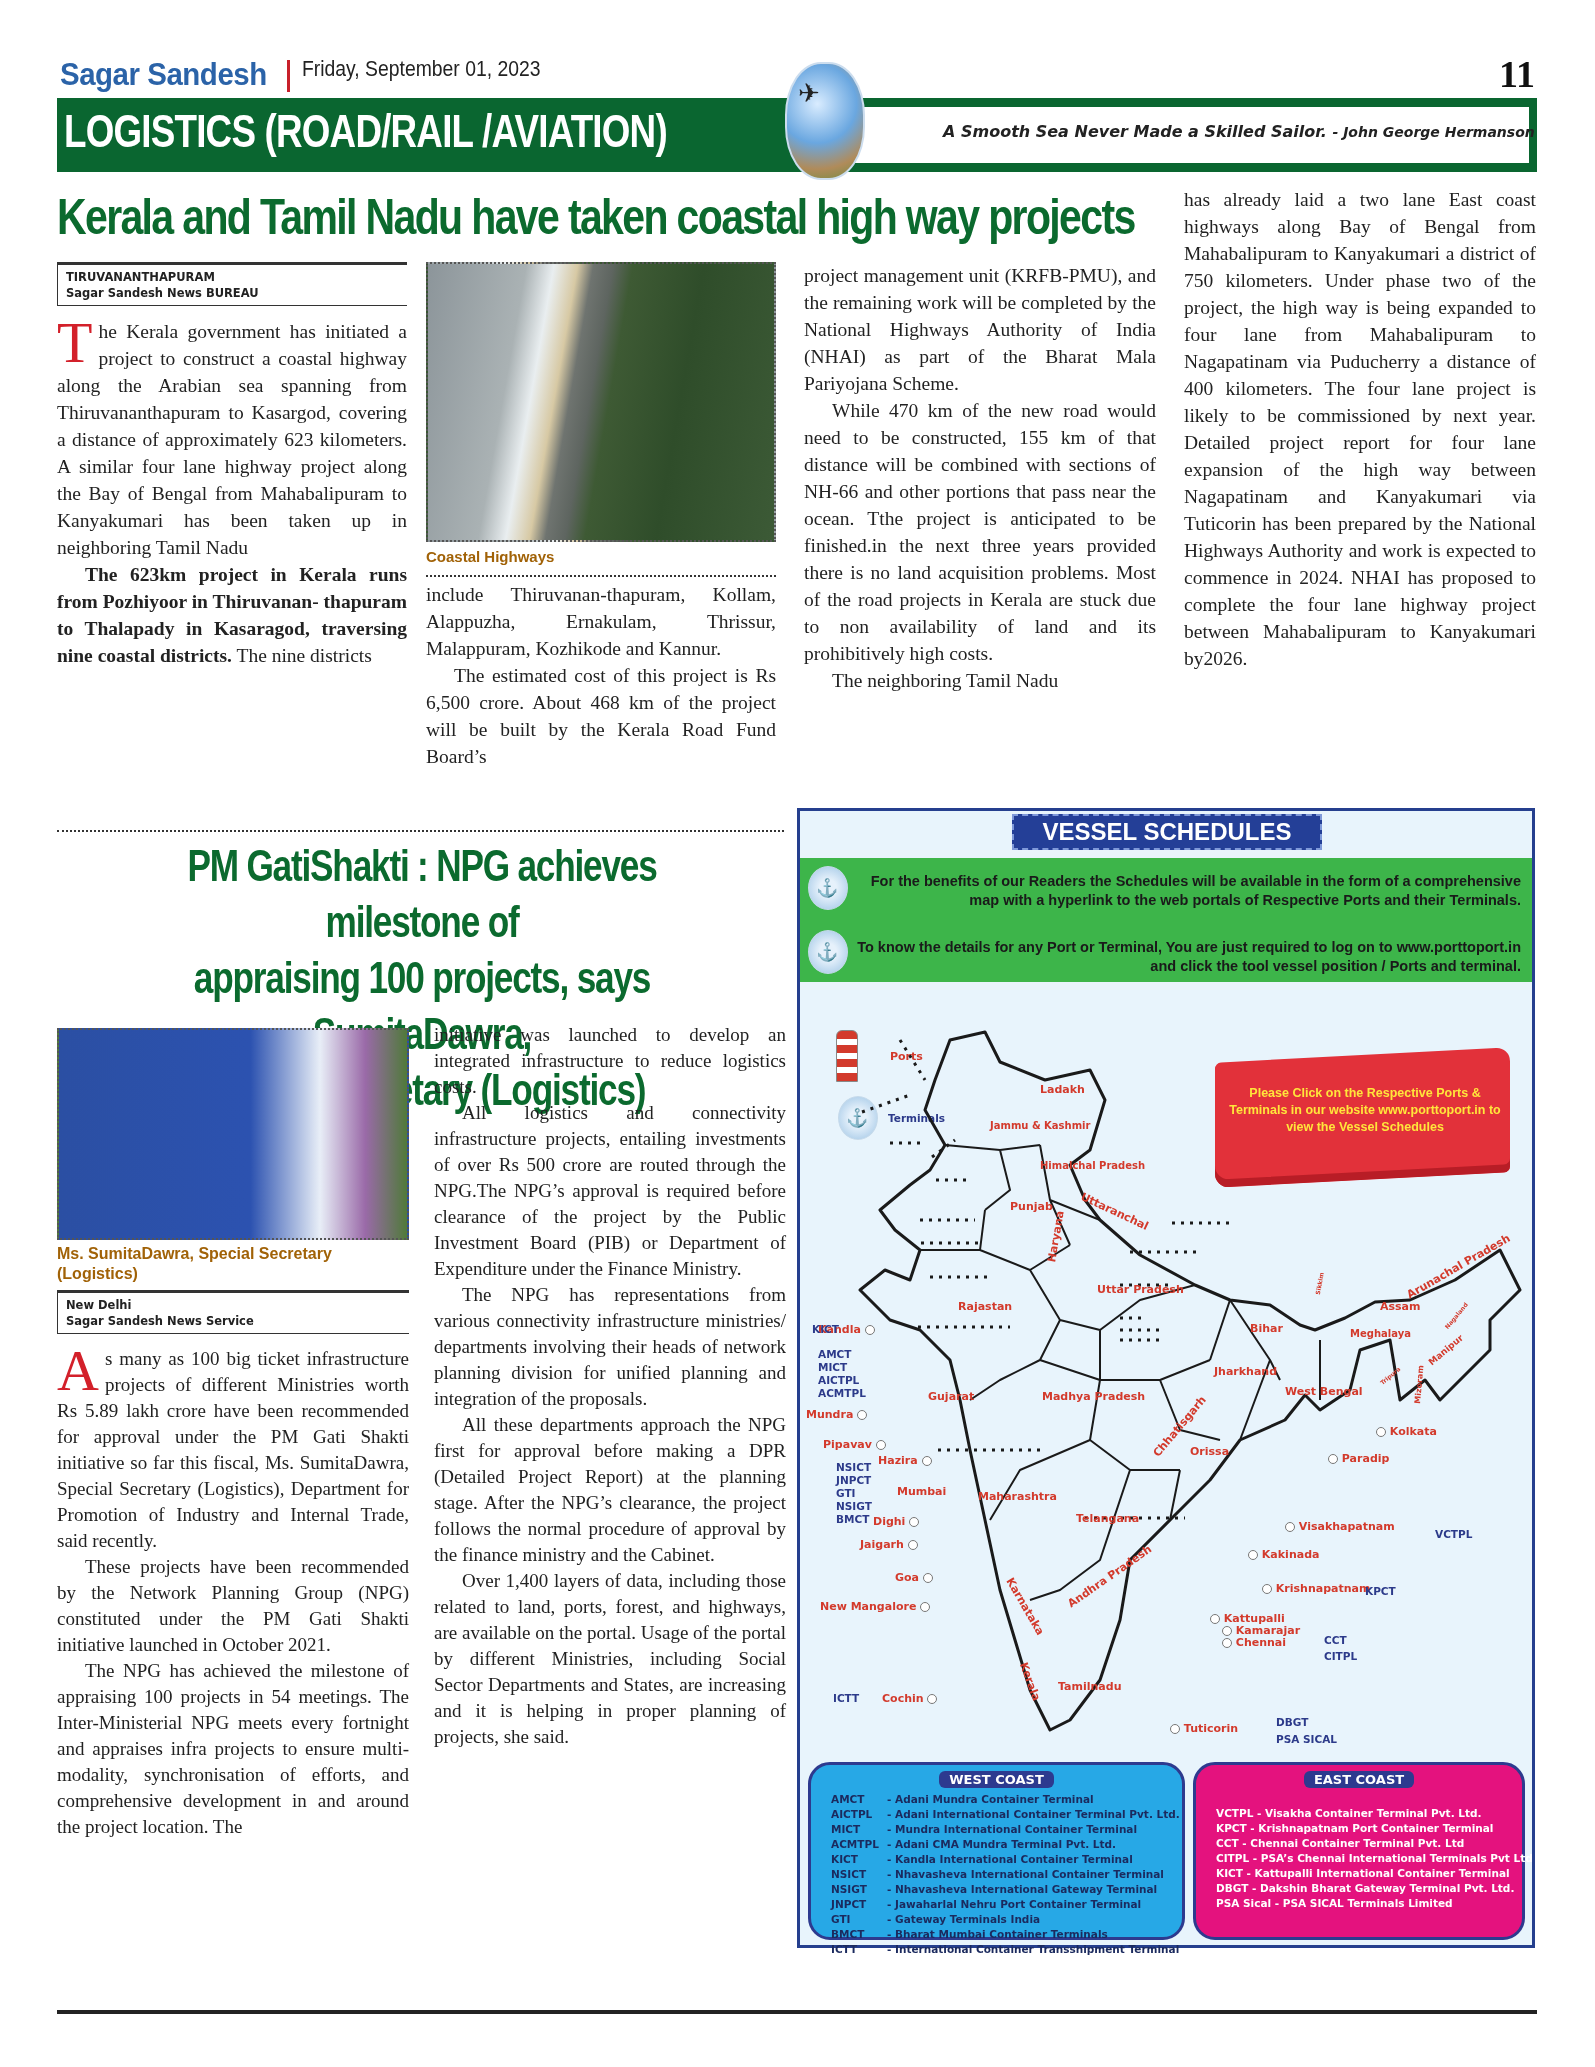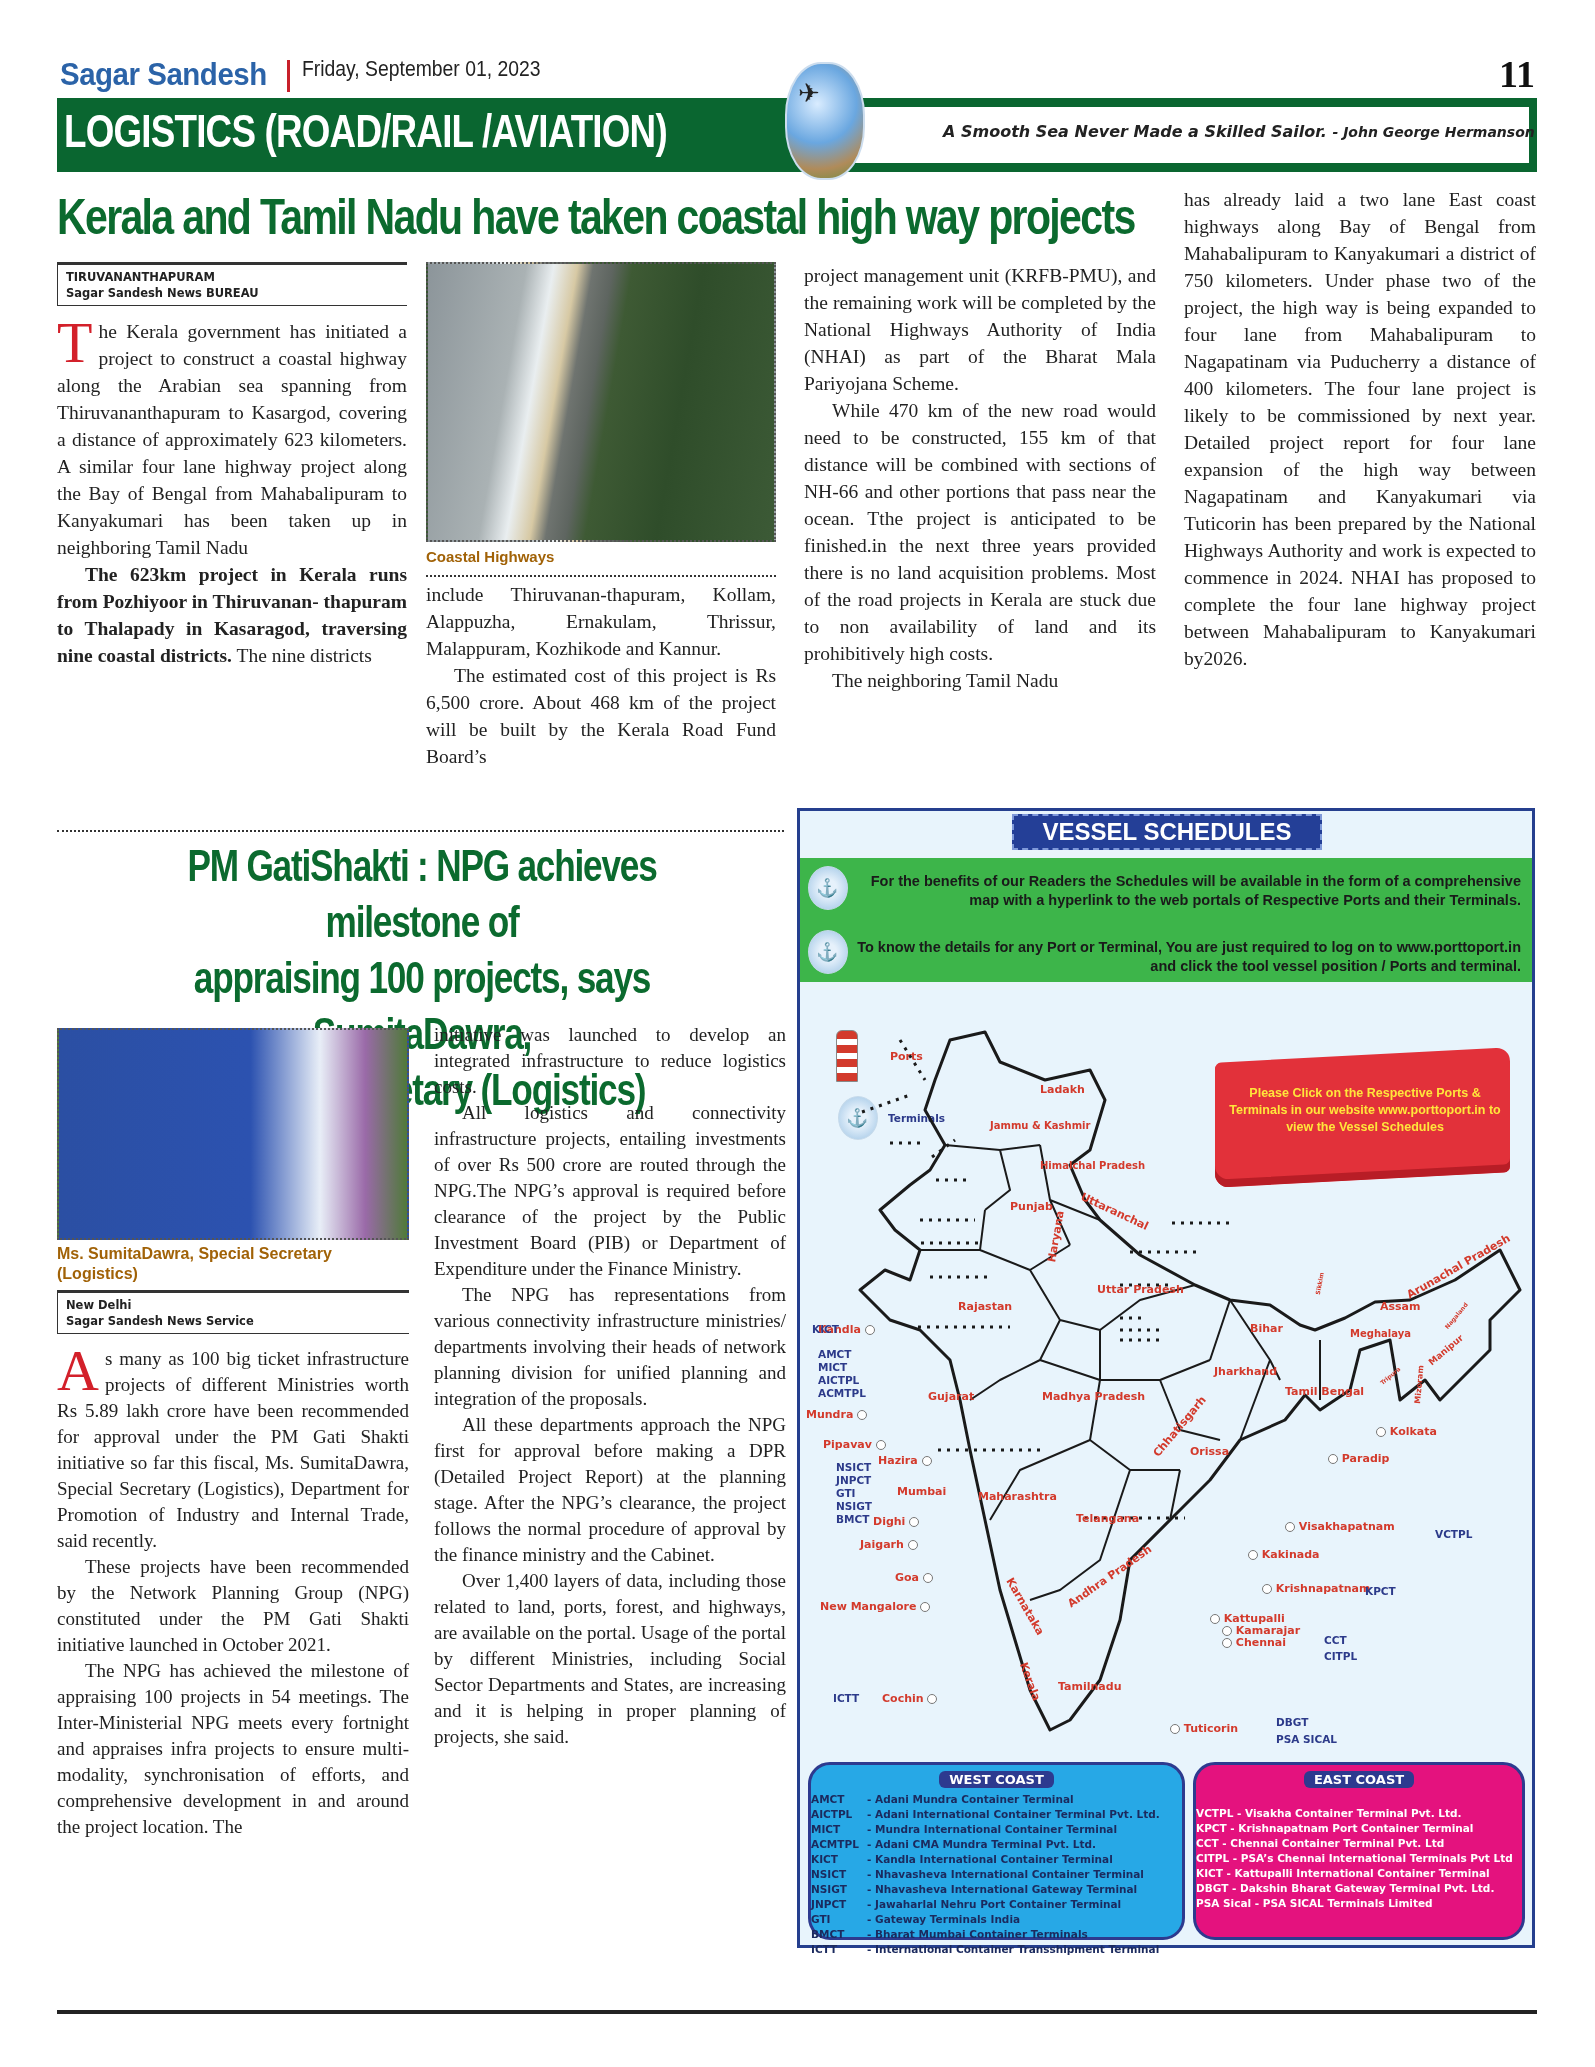--- a/index.html
+++ b/index.html
@@ -42,21 +42,21 @@
   .vs-title { left: 1012px; top: 814px; width: 310px; height: 36px; background: #243f97; border: 2px dashed #7f99d9; color: #fff; font-family: "Liberation Sans", sans-serif; font-weight: bold; font-size: 24px; text-align: center; line-height: 32px; }
   .vs-green { left: 800px; top: 858px; width: 732px; height: 124px; background: #3db54a; }
   .vs-green-text { font-family: "Liberation Sans", sans-serif; font-weight: bold; font-size: 14.5px; color: #1a1a1a; line-height: 19px; text-align: right; }
   .term-icon { width: 40px; height: 44px; border-radius: 50%; background: radial-gradient(circle, #e6f1fb 30%, #9bc3e4 100%); border: 1px solid #c5d9ea; display: flex; align-items: center; justify-content: center; font-size: 18px; color: #c8202a; }
   .map-lbl { font-family: "DejaVu Sans", sans-serif; font-weight: bold; font-size: 11px; color: #d33a2c; white-space: nowrap; }
   .term-lbl { font-family: "DejaVu Sans", sans-serif; font-weight: bold; font-size: 10.5px; color: #2c3a8a; white-space: nowrap; }
   .port-dot { display: inline-block; width: 10px; height: 10px; border-radius: 50%; border: 1.5px solid #777; background: #fff; vertical-align: middle; }
   .banner { left: 1215px; top: 1055px; width: 295px; height: 125px; background: #e2313a; border-radius: 6px 14px 6px 14px; transform: skewY(-3deg); box-shadow: inset 0 -8px 0 #b81d26; }
   .banner-text { left: 1225px; top: 1085px; width: 280px; text-align: center; font-family: "Liberation Sans", sans-serif; font-weight: bold; font-size: 12.5px; line-height: 17px; color: #ffe63b; }
 
-  .coast-box { border-radius: 22px; border: 3px solid #2d3a8f; padding: 10px 0; }
+  .coast-box { border-radius: 22px; border: 3px solid #2d3a8f; padding: 10px 20px; }
   .coast-west { left: 808px; top: 1762px; width: 377px; height: 178px; background: #27a8e6; }
   .coast-east { left: 1193px; top: 1762px; width: 332px; height: 178px; background: #e4127e; }
   .coast-title { display: block; width: fit-content; margin: -4px auto 4px; background: #2d3a8f; color: #fff; border-radius: 6px; padding: 1px 10px; font-family: "DejaVu Sans", sans-serif; font-weight: bold; font-size: 13px; }
   .coast-row { font-family: "DejaVu Sans", sans-serif; font-weight: bold; font-size: 10.5px; line-height: 15px; white-space: nowrap; }
   .coast-west .coast-row { color: #1b2a5e; }
   .coast-east .coast-row { color: #fff; }
   .coast-row .abbr { display: inline-block; width: 56px; }
 
   .footer-rule { left: 57px; top: 2010px; width: 1480px; height: 4px; background: #222; }
 </style>
@@ -198,21 +198,21 @@
 <div class="abs map-lbl" style="left:1042px; top:1390px;">Madhya Pradesh</div>
 <div class="abs map-lbl" style="left:978px; top:1490px;">Maharashtra</div>
 <div class="abs map-lbl" style="left:1142px; top:1420px; transform: rotate(-50deg);">Chhatisgarh</div>
 <div class="abs map-lbl" style="left:1076px; top:1512px;">Telangana</div>
 <div class="abs map-lbl" style="left:1060px; top:1570px; transform: rotate(-35deg);">Andhra Pradesh</div>
 <div class="abs map-lbl" style="left:993px; top:1600px; transform: rotate(60deg);">Karnataka</div>
 <div class="abs map-lbl" style="left:1010px; top:1675px; transform: rotate(70deg);">Kerala</div>
 <div class="abs map-lbl" style="left:1058px; top:1680px;">Tamilnadu</div>
 <div class="abs map-lbl" style="left:1250px; top:1322px;">Bihar</div>
 <div class="abs map-lbl" style="left:1214px; top:1365px;">Jharkhand</div>
-<div class="abs map-lbl" style="left:1285px; top:1385px; width:45px; line-height:13px;">Tamil Bengal</div>
+<div class="abs map-lbl" style="left:1285px; top:1385px; width:45px; line-height:13px;">West Bengal</div>
 <div class="abs map-lbl" style="left:1190px; top:1445px;">Orissa</div>
 <div class="abs map-lbl" style="left:1380px; top:1300px;">Assam</div>
 <div class="abs map-lbl" style="left:1350px; top:1328px; font-size:10px;">Meghalaya</div>
 <div class="abs map-lbl" style="left:1400px; top:1260px; transform: rotate(-30deg);">Arunachal Pradesh</div>
 <div class="abs map-lbl" style="left:1308px; top:1280px; font-size:6px; transform: rotate(-80deg);">Sikkim</div>
 <div class="abs map-lbl" style="left:1440px; top:1312px; font-size:6px; transform: rotate(-50deg);">Nagaland</div>
 <div class="abs map-lbl" style="left:1425px; top:1345px; font-size:9px; transform: rotate(-40deg);">Manipur</div>
 <div class="abs map-lbl" style="left:1378px; top:1372px; font-size:6px; transform: rotate(-40deg);">Tripura</div>
 <div class="abs map-lbl" style="left:1400px; top:1380px; font-size:8px; transform: rotate(-85deg);">Mizoram</div>
 

